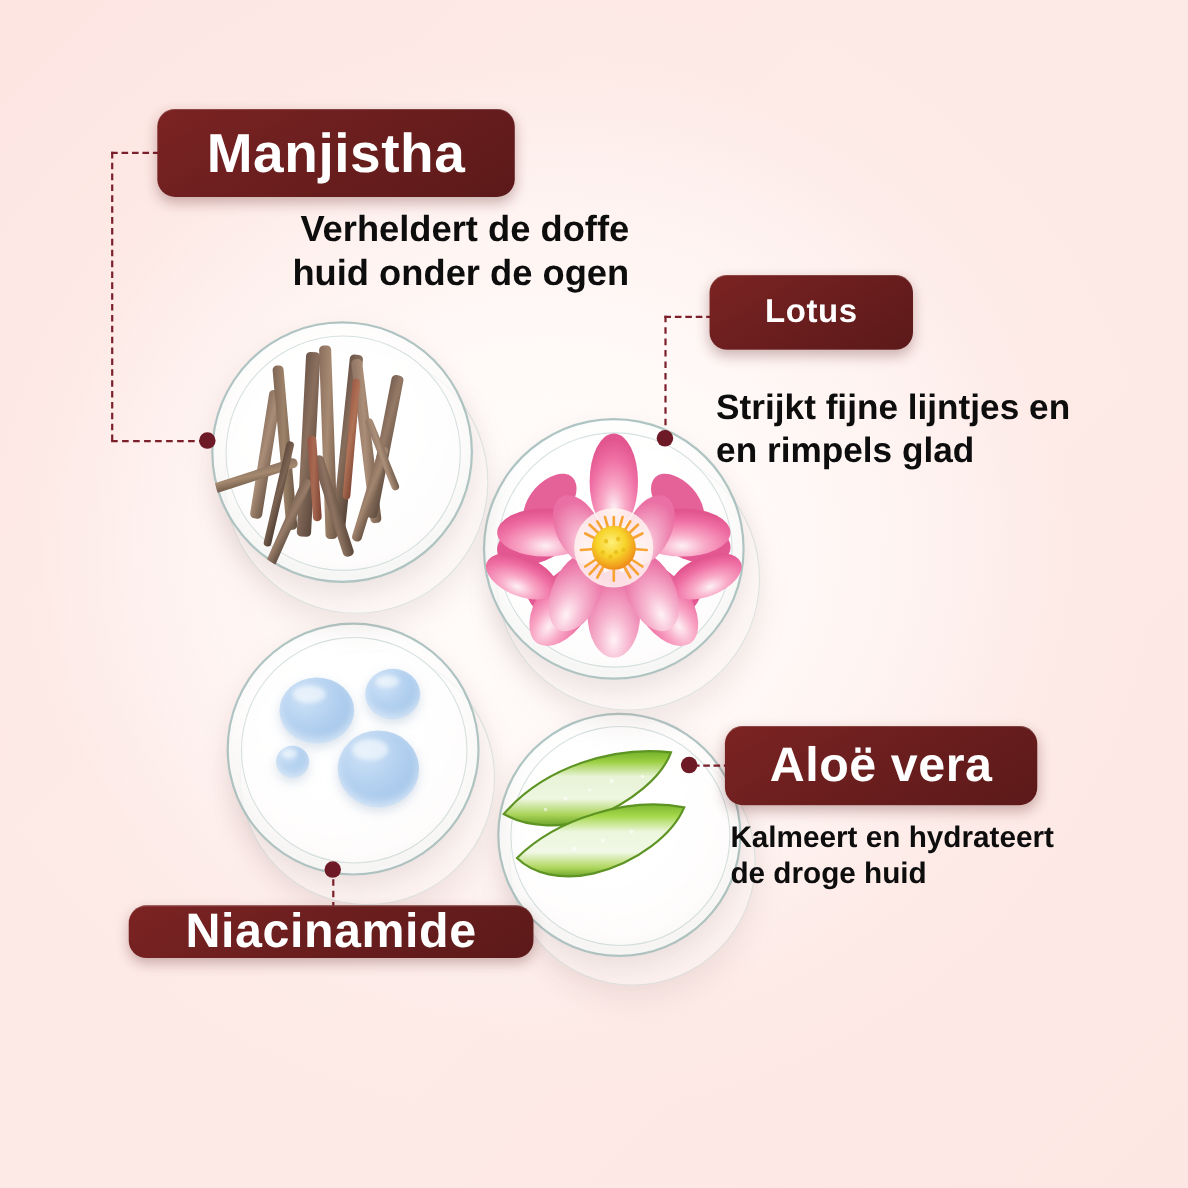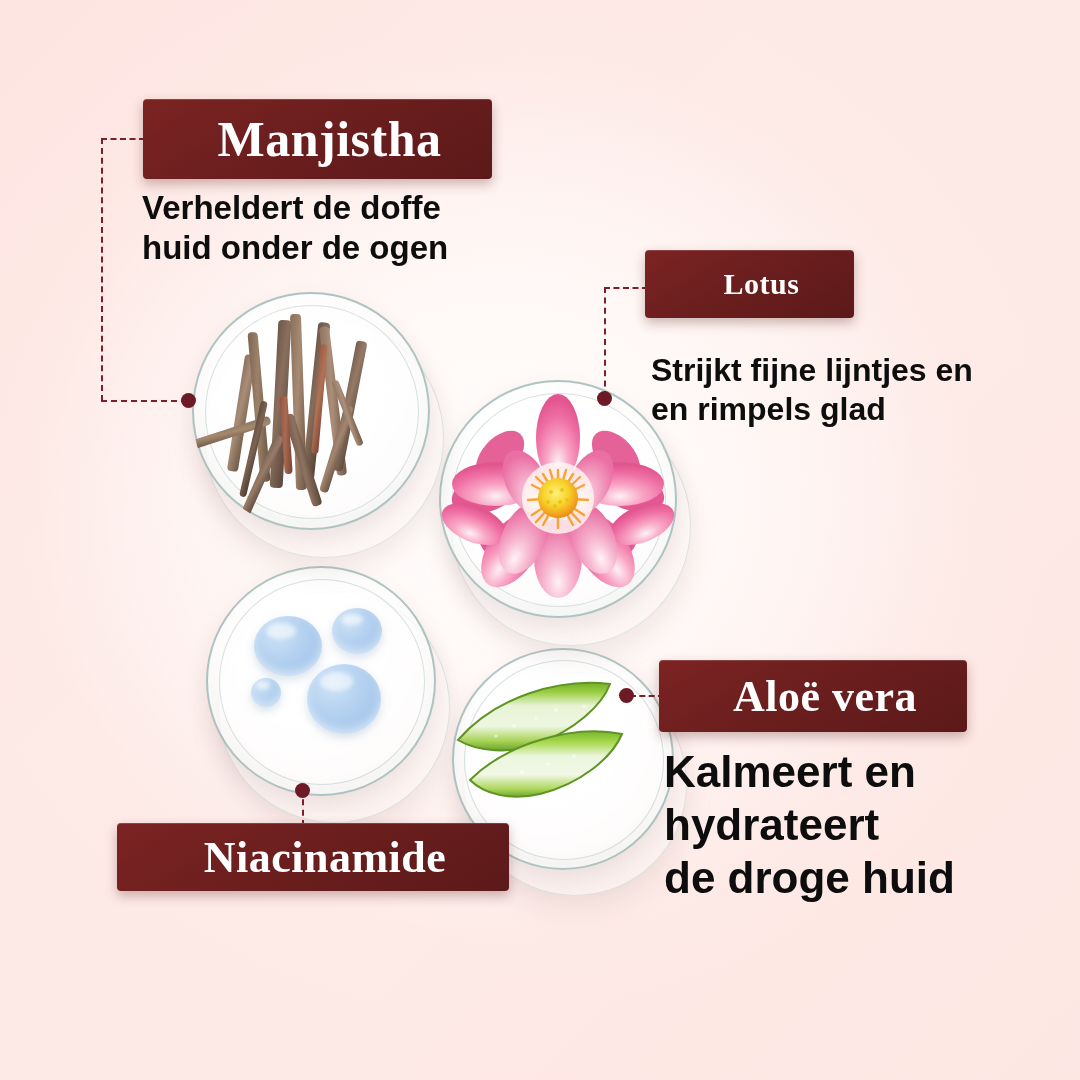--- a/index.html
+++ b/index.html
@@ -71,30 +71,29 @@
   }
   .droplet::after{
     content:"";position:absolute;left:18%;top:12%;width:44%;height:26%;
     border-radius:50%;background:rgba(255,255,255,0.55);filter:blur(2px);
   }
 
   
   .badge{
     position:absolute;
     display:flex;align-items:center;justify-content:center;
-    border-radius:4px;
+    border-radius:16px;
     background:linear-gradient(150deg,#7c2323 0%,#6e1f1f 38%,#5c1919 100%);
     box-shadow:0 5px 12px rgba(90,25,25,0.30), inset 0 1px 0 rgba(255,255,255,0.16);
     color:#fff;
-    font-family:Liberation Serif, serif;
+    font-family:Liberation Sans, sans-serif;
     font-weight:700;
     letter-spacing:0.5px;
     white-space:nowrap;
     z-index:30;
-    padding-left:24px;
   }
   .desc{
     position:absolute;
     color:#0d0d0d;
     font-family:"Liberation Sans", sans-serif;
     font-weight:600;
     line-height:1.21;
     white-space:pre-line;
     z-index:30;
   }
@@ -294,32 +293,32 @@
 
   <div class="ln v" style="left:302px;top:789px;height:37px;"></div>
   <div class="dot" style="left:295px;top:783px;"></div>
 
   <div class="ln h" style="left:630px;top:695px;width:34px;"></div>
   <div class="dot" style="left:619px;top:688px;"></div>
 
   <div class="badge" style="left:143px;top:99px;width:325px;height:80px;font-size:50px;">
     <span>Manjistha</span>
   </div>
-  <div class="desc" style="left:142px;top:188px;width:430px;font-size:33px;">Verheldert de doffe
+  <div class="desc" style="left:142px;top:188px;width:430px;font-size:33px;text-align:right;">Verheldert de doffe
 huid onder de ogen</div>
 
   <div class="badge" style="left:645px;top:250px;width:185px;height:68px;font-size:30px;">
     <span>Lotus</span>
   </div>
   <div class="desc" style="left:651px;top:338px;width:420px;font-size:32px;margin-top:13px;">Strijkt fijne lijntjes en
 en rimpels glad</div>
 
   <div class="badge" style="left:659px;top:660px;width:284px;height:72px;font-size:44px;">
     <span>Aloë vera</span>
   </div>
-  <div class="desc" style="left:664px;top:745px;width:416px;font-size:44px;">Kalmeert en  hydrateert
+  <div class="desc" style="left:664px;top:745px;width:416px;font-size:27px;">Kalmeert en  hydrateert
 de droge huid</div>
 
-  <div class="badge" style="left:117px;top:823px;width:368px;height:68px;font-size:44px;">
+  <div class="badge" style="left:117px;top:823px;width:368px;height:48px;font-size:44px;">
     <span>Niacinamide</span>
   </div>
 
 </div>
 
 </body></html>

